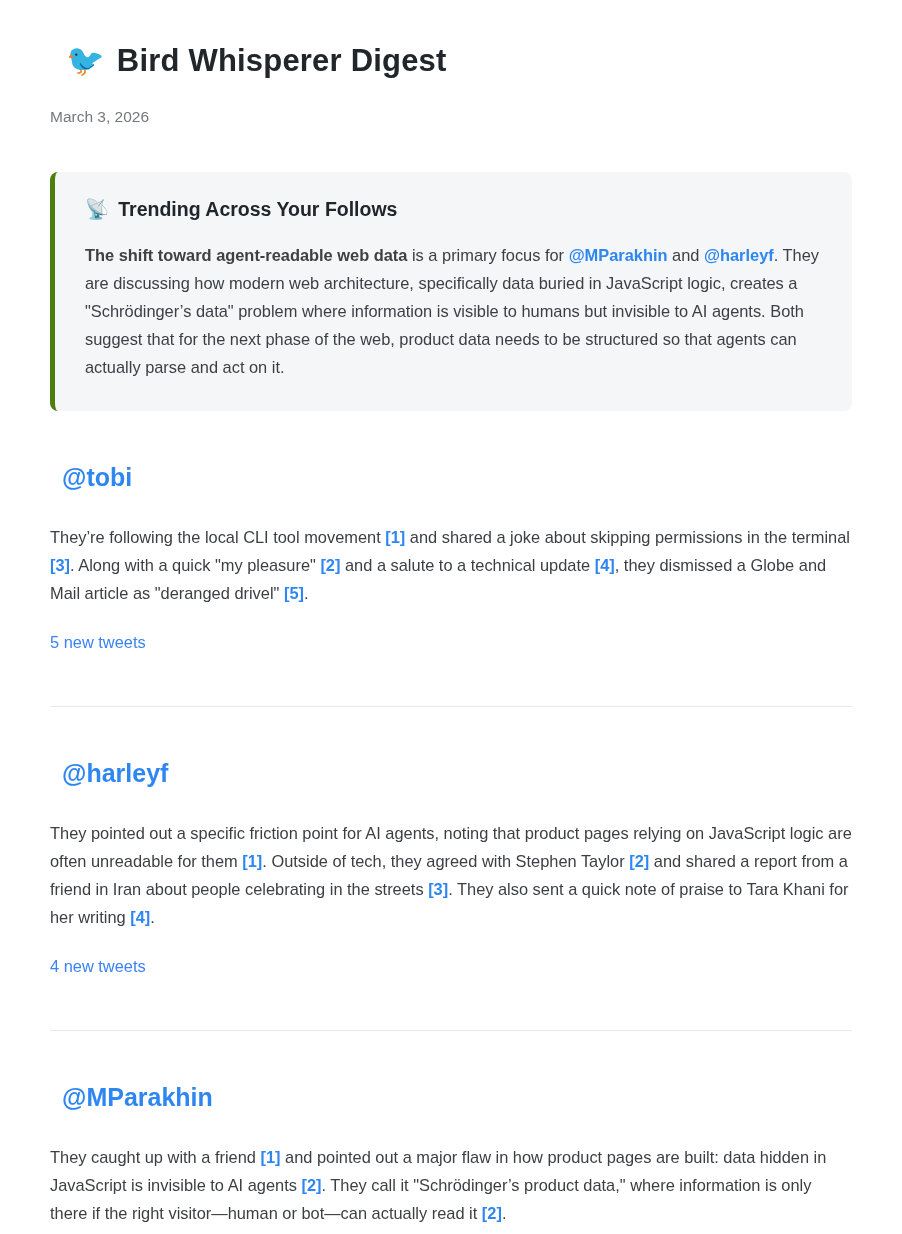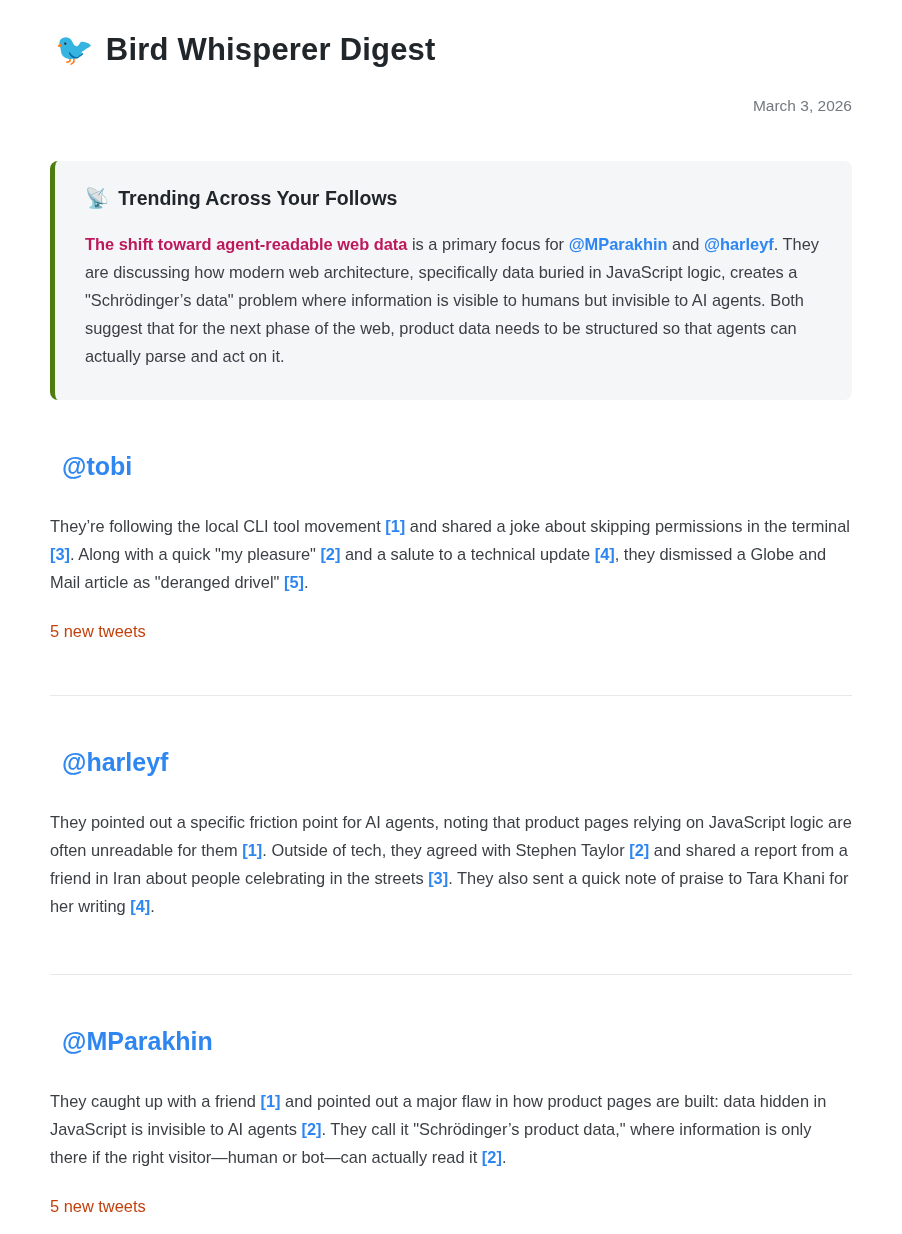--- a/index.html
+++ b/index.html
@@ -8,33 +8,32 @@
       font-family: "Liberation Sans", sans-serif;
       color: #3b3f44;
       -webkit-font-smoothing: antialiased;
     }
     .page {
       width: 902px;
       padding: 26px 50px 44px 50px;
       background: #ffffff;
     }
     .title {
-      margin: 5px;
+      margin: 16px;
       font-size: 31px;
       line-height: 38px;
       font-weight: 700;
       color: #21262b;
       letter-spacing: 0.2px;
     }
     .title .emoji { margin-right: 12px; }
     .date {
       margin-top: 28px;
       font-size: 15.5px;
       color: #74797e;
-      text-align: right;
     }
     .trending {
       margin-top: 46px;
       background: #f4f6f8;
       border-left: 5px solid #4d7c0f;
       border-radius: 8px;
       padding: 26px 30px 30px 30px;
     }
     .trending-heading {
       font-size: 19.5px;
@@ -42,41 +41,41 @@
       color: #21262b;
     }
     .trending-heading .emoji { margin-right: 9px; }
     .body {
       margin: 0;
       font-size: 16.4px;
       line-height: 28px;
       color: #3b3f44;
     }
     .trending .body { margin-top: 20px; }
-    .body strong { color: #be185d; font-weight: 700; }
+    .body strong { color: #404040; font-weight: 700; }
     .mention, .cite {
       color: #2e86f0;
       font-weight: 700;
       text-decoration: none;
       cursor: pointer;
     }
     .user-section { margin-top: 50px; }
     .handle {
       margin: 12px;
       font-size: 25px;
       line-height: 32px;
       font-weight: 700;
       color: #2e86f0;
       cursor: pointer;
     }
     .user-section .body { margin-top: 30px; }
     .tweet-count {
       margin-top: 26px;
       font-size: 16.4px;
-      color: #c2410c;
+      color: #3b82f6;
     }
     .divider {
       border: none;
       border-top: 1px solid #e6e8ea;
       margin: 54px 0 0 0;
     }
   </style>
 </head>
 <body>
 
@@ -95,20 +94,21 @@
     <h2 class="handle">@tobi</h2>
     <p class="body"><span>They’re following the local CLI tool movement </span><a class="cite">[1]</a><span> and shared a joke about skipping permissions in the terminal </span><a class="cite">[3]</a><span>. Along with a quick "my pleasure" </span><a class="cite">[2]</a><span> and a salute to a technical update </span><a class="cite">[4]</a><span>, they dismissed a Globe and Mail article as "deranged drivel" </span><a class="cite">[5]</a><span>.</span></p>
     <div class="tweet-count">5 new tweets</div>
   </section>
 
   <hr class="divider">
 
   <section class="user-section">
     <h2 class="handle">@harleyf</h2>
     <p class="body"><span>They pointed out a specific friction point for AI agents, noting that product pages relying on JavaScript logic are often unreadable for them </span><a class="cite">[1]</a><span>. Outside of tech, they agreed with Stephen Taylor </span><a class="cite">[2]</a><span> and shared a report from a friend in Iran about people celebrating in the streets </span><a class="cite">[3]</a><span>. They also sent a quick note of praise to Tara Khani for her writing </span><a class="cite">[4]</a><span>.</span></p>
+    <div class="tweet-count">4 new tweets</div>
   </section>
 
   <hr class="divider">
 
   <section class="user-section">
     <h2 class="handle">@MParakhin</h2>
     <p class="body"><span>They caught up with a friend </span><a class="cite">[1]</a><span> and pointed out a major flaw in how product pages are built: data hidden in JavaScript is invisible to AI agents </span><a class="cite">[2]</a><span>. They call it "Schrödinger’s product data," where information is only there if the right visitor—human or bot—can actually read it </span><a class="cite">[2]</a><span>.</span></p>
     <div class="tweet-count">5 new tweets</div>
   </section>
 

